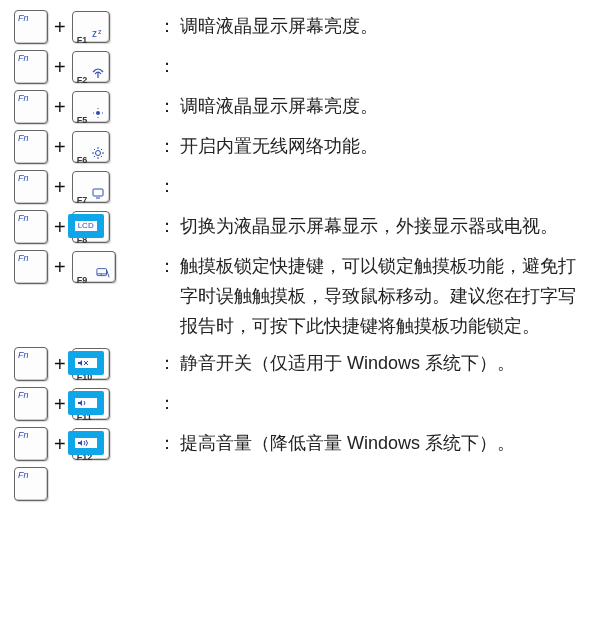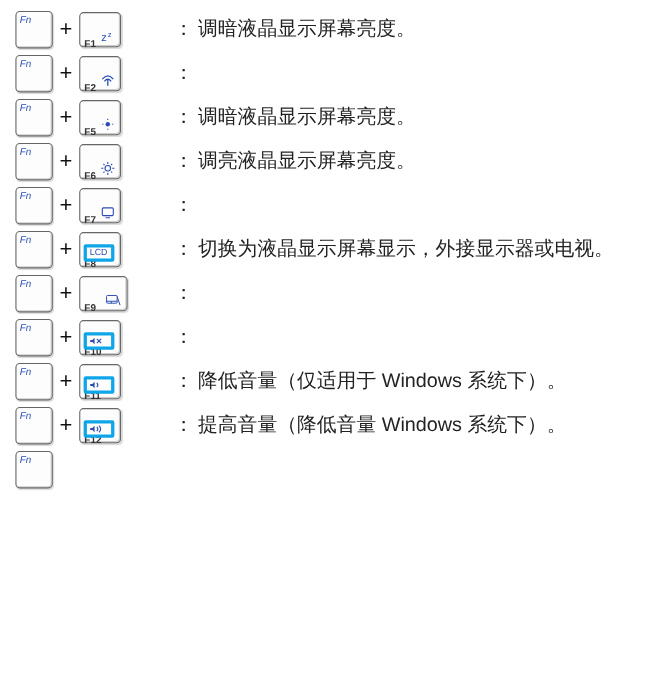--- a/index.html
+++ b/index.html
@@ -67,21 +67,21 @@
     right: 4px;
     width: 14px;
     height: 12px;
     display: flex;
     align-items: center;
     justify-content: center;
   }
   .f-icon.wide {
     width: 22px;
     height: 10px;
-    border: 3px solid #0ea5e9;
+    border: 7px solid #0ea5e9;
     border-radius: 2px;
     font-size: 8px;
     color: #2b4db3;
     font-family: Arial, sans-serif;
     line-height: 8px;
     bottom: 4px;
     right: 5px;
   }
   .plus {
     margin: 0 6px;
@@ -187,21 +187,21 @@
               <line x1="3" y1="2" x2="4" y2="3"></line>
               <line x1="10" y1="9" x2="11" y2="10"></line>
               <line x1="3" y1="10" x2="4" y2="9"></line>
               <line x1="10" y1="3" x2="11" y2="2"></line>
             </g>
           </svg>
       </span>
     </span>
   </div>
   <span class="colon">：</span>
-  <span class="desc">调亮液晶显示屏幕亮度。</span>
+  <span class="desc">开启内置无线网络功能。</span>
 </div>
 
 <div class="row">
   <div class="keys">
     <span class="key fn-key">
       <span class="fn-label">Fn</span>
     </span>
     <span class="plus">+</span>
     <span class="key f-key">
       <span class="f-label">F7</span>
@@ -243,60 +243,61 @@
         <svg width="16" height="12" viewBox="0 0 16 12">
             <rect x="1" y="1" width="11" height="8" rx="1" fill="none" stroke="#2b4db3" stroke-width="1"></rect>
             <line x1="1" y1="7" x2="12" y2="7" stroke="#2b4db3" stroke-width="1"></line>
             <line x1="6" y1="7" x2="6" y2="9" stroke="#2b4db3" stroke-width="1"></line>
             <line x1="12" y1="2" x2="15" y2="11" stroke="#2b4db3" stroke-width="1"></line>
           </svg>
       </span>
     </span>
   </div>
   <span class="colon">：</span>
+  <span class="desc">触摸板锁定快捷键，可以锁定触摸板功能，避免打字时误触触摸板，导致鼠标移动。建议您在打字写报告时，可按下此快捷键将触摸板功能锁定。</span>
 </div>
 
 <div class="row">
   <div class="keys">
     <span class="key fn-key">
       <span class="fn-label">Fn</span>
     </span>
     <span class="plus">+</span>
     <span class="key f-key">
       <span class="f-label">F10</span>
       <span class="f-icon wide">
         <svg width="20" height="8" viewBox="0 0 20 8">
             <path d="M2 3 L4 3 L6 1 L6 7 L4 5 L2 5 Z" fill="#2b4db3"></path>
             <line x1="8" y1="2" x2="12" y2="6" stroke="#2b4db3" stroke-width="1"></line>
             <line x1="8" y1="6" x2="12" y2="2" stroke="#2b4db3" stroke-width="1"></line>
           </svg>
       </span>
     </span>
   </div>
   <span class="colon">：</span>
+  <span class="desc">静音开关（仅适用于 Windows 系统下）。</span>
 </div>
 
 <div class="row">
   <div class="keys">
     <span class="key fn-key">
       <span class="fn-label">Fn</span>
     </span>
     <span class="plus">+</span>
     <span class="key f-key">
       <span class="f-label">F11</span>
       <span class="f-icon wide">
         <svg width="20" height="8" viewBox="0 0 20 8">
             <path d="M2 3 L4 3 L6 1 L6 7 L4 5 L2 5 Z" fill="#2b4db3"></path>
             <path d="M8 2 Q10 4 8 6" stroke="#2b4db3" stroke-width="1" fill="none"></path>
           </svg>
       </span>
     </span>
   </div>
   <span class="colon">：</span>
-  <span class="desc">降低音量（仅适用于 Windows 系统下）。</span>
 </div>
 
 <div class="row">
   <div class="keys">
     <span class="key fn-key">
       <span class="fn-label">Fn</span>
     </span>
     <span class="plus">+</span>
     <span class="key f-key">
       <span class="f-label">F12</span>

